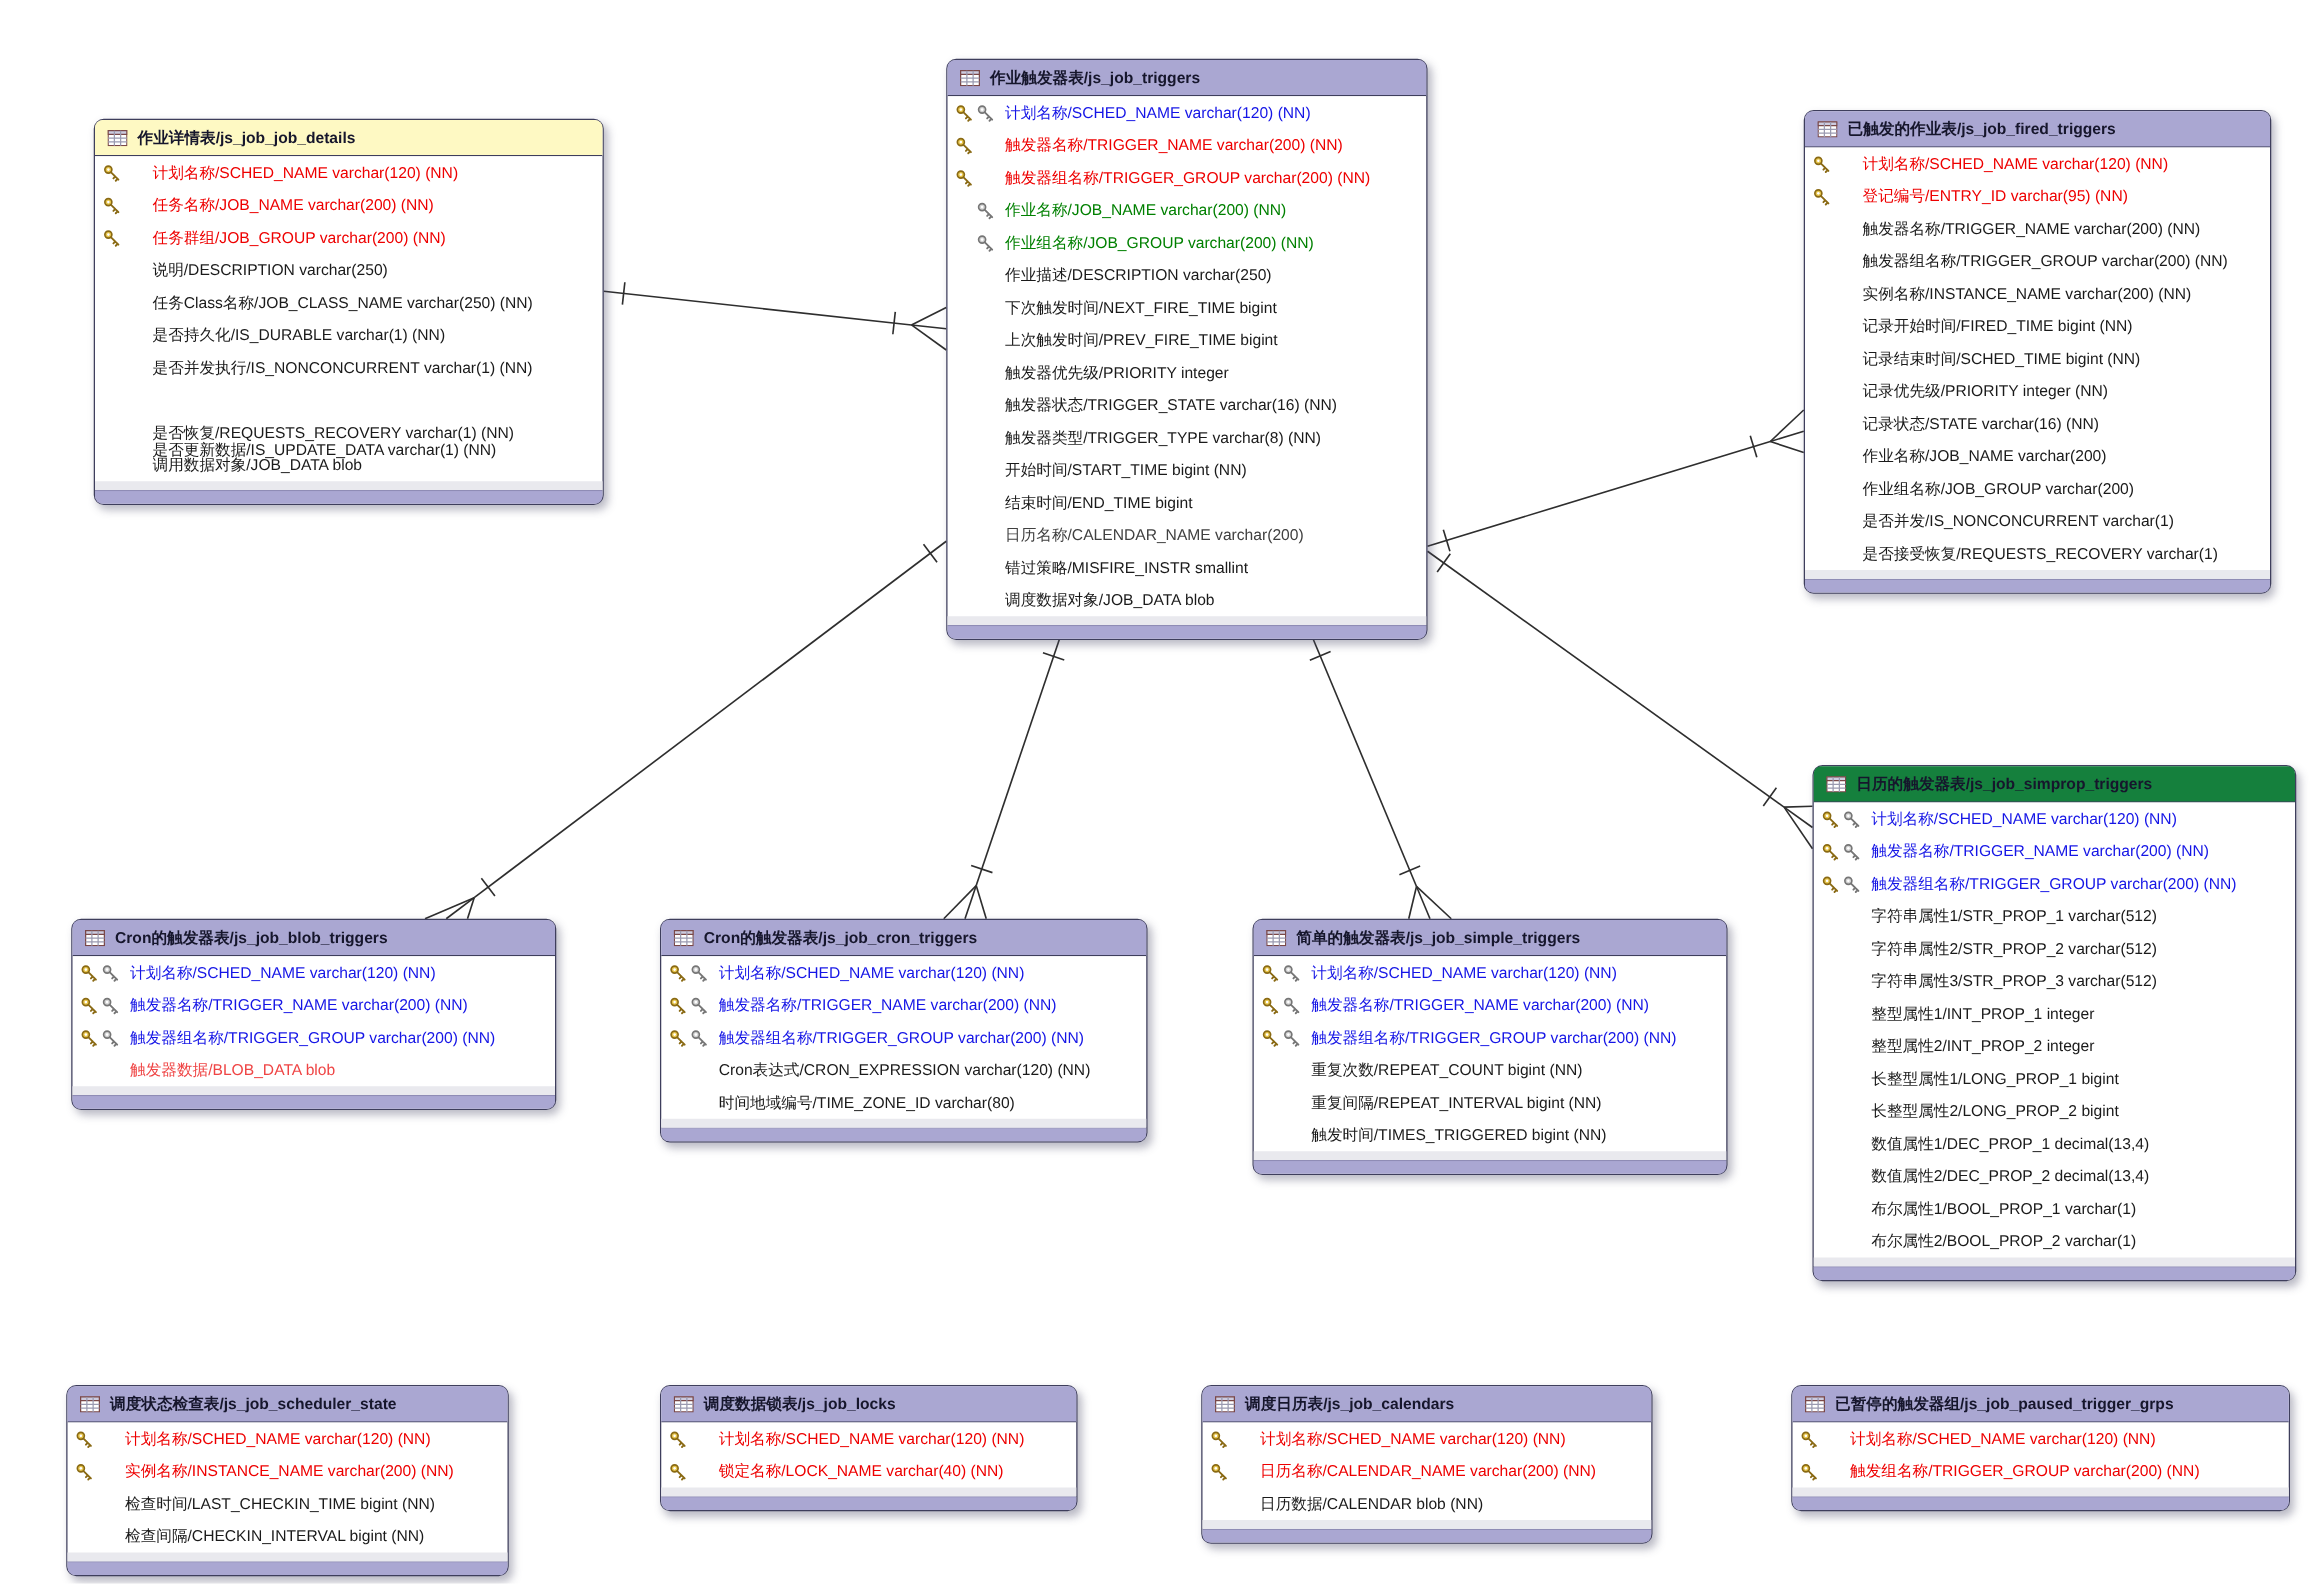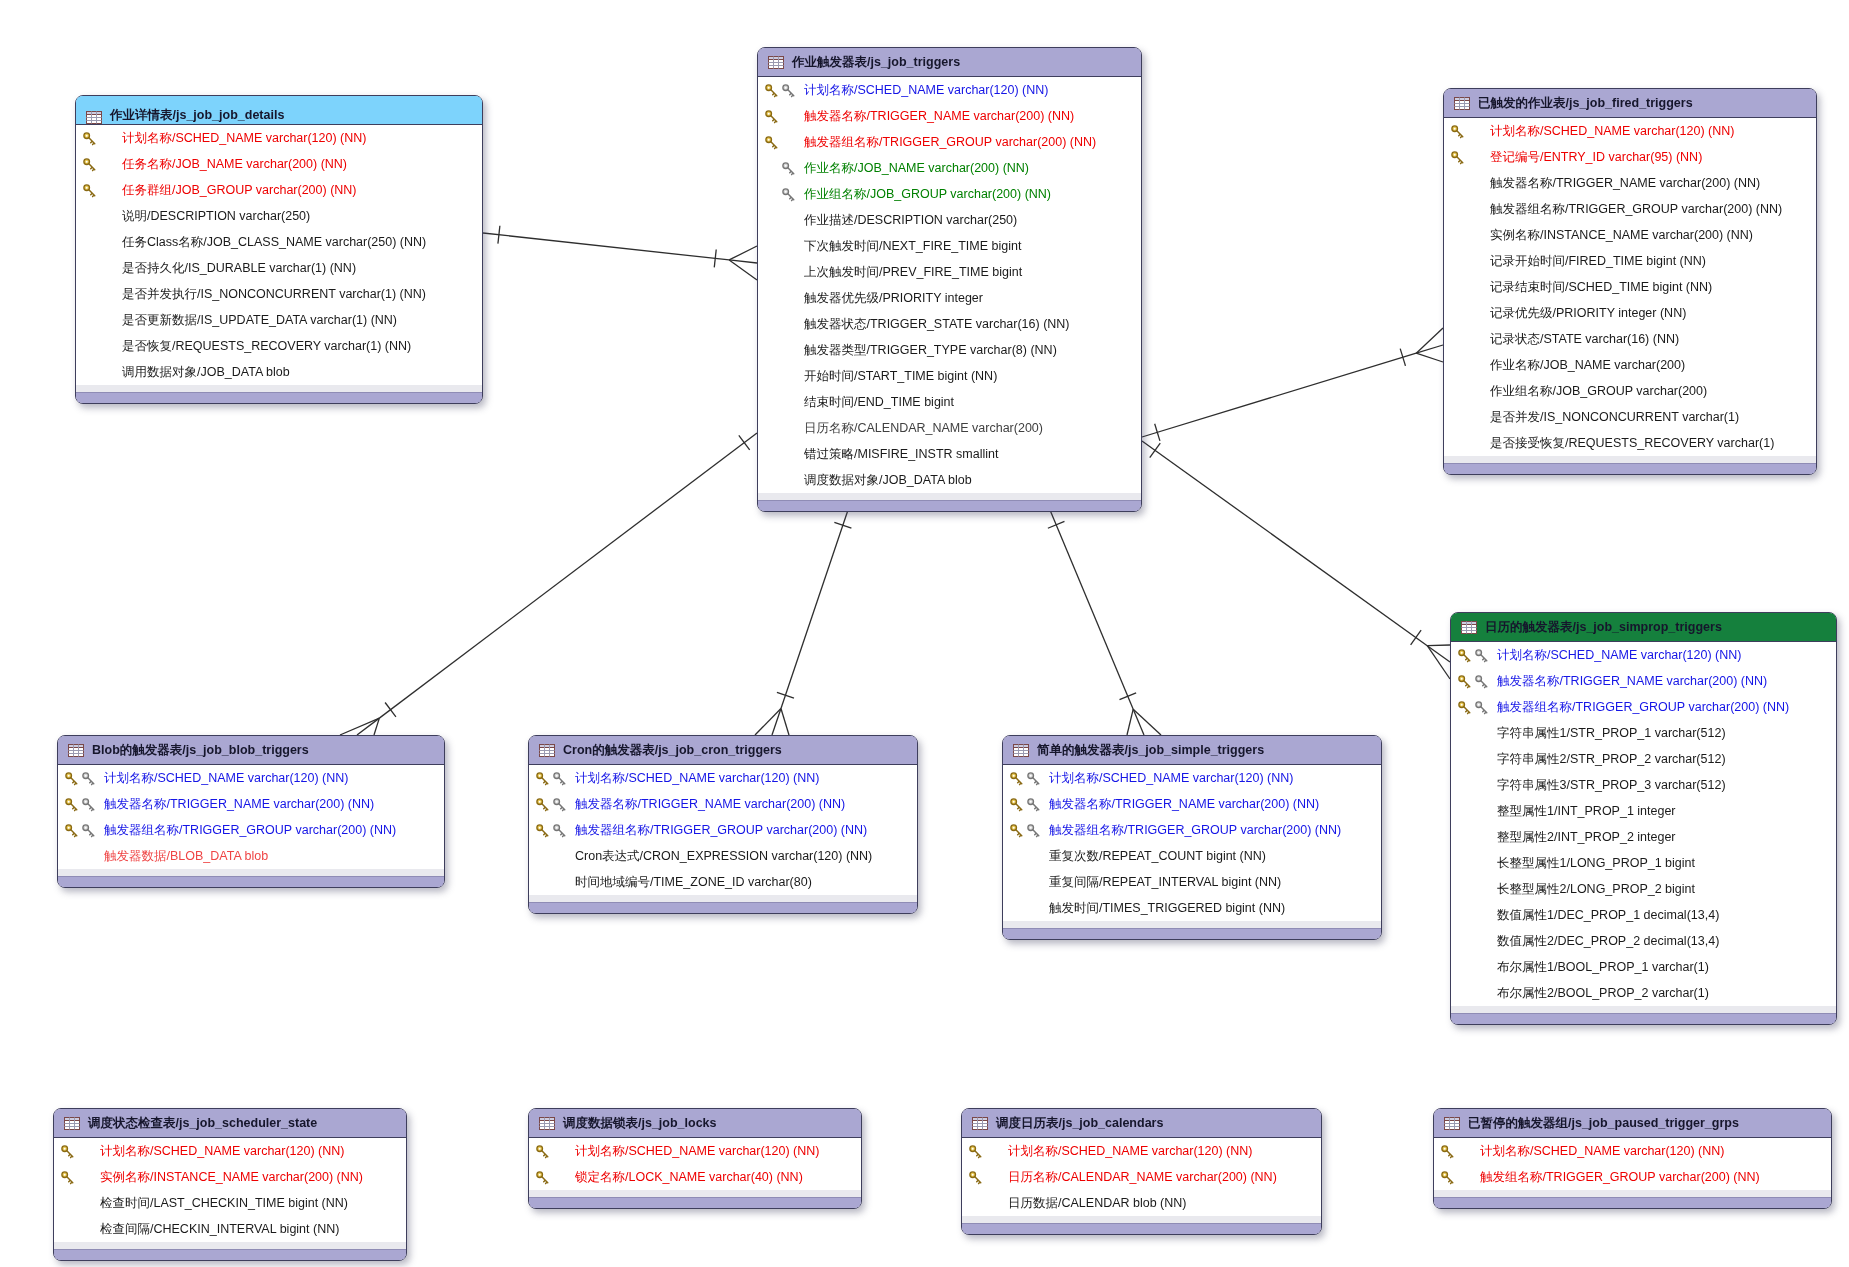--- a/index.html
+++ b/index.html
@@ -176,21 +176,21 @@
         <div class="trow">
           <span class="flabel" style="color: rgb(26, 26, 26);">错过策略/MISFIRE_INSTR smallint</span>
         </div>
         <div class="trow">
           <span class="flabel" style="color: rgb(26, 26, 26);">调度数据对象/JOB_DATA blob</span>
         </div>
         <div class="tfoot-strip" style="background: rgb(233, 233, 238);"></div>
         <div class="tfoot-bar" style="background: rgb(170, 167, 210);"></div>
       </div>
       <div class="table" style="left: 75px; top: 95px; width: 408px; border-color: rgb(62, 62, 92);">
-        <div class="thead" style="background: #7dd3fc; align-items: flex-end;">
+        <div class="thead" style="background: #fef9c3;">
           <span class="ticon">
             <svg width="16" height="13" viewBox="0 0 16 13">
               <rect x="0.5" y="0.5" width="15" height="12" fill="#ffffff" stroke="#7a4848"></rect>
               <rect x="0.5" y="0.5" width="15" height="3" fill="#cccce0" stroke="#7a4848"></rect>
               <line x1="5.5" y1="0.5" x2="5.5" y2="12.5" stroke="#9a9ab0"></line>
               <line x1="10.5" y1="0.5" x2="10.5" y2="12.5" stroke="#9a9ab0"></line>
               <line x1="0.5" y1="6.5" x2="15.5" y2="6.5" stroke="#9a9ab0"></line>
               <line x1="0.5" y1="9.5" x2="15.5" y2="9.5" stroke="#9a9ab0"></line>
             </svg>
           </span>
@@ -226,21 +226,21 @@
         <div class="trow">
           <span class="flabel" style="color: rgb(26, 26, 26);">任务Class名称/JOB_CLASS_NAME varchar(250) (NN)</span>
         </div>
         <div class="trow">
           <span class="flabel" style="color: rgb(26, 26, 26);">是否持久化/IS_DURABLE varchar(1) (NN)</span>
         </div>
         <div class="trow">
           <span class="flabel" style="color: rgb(26, 26, 26);">是否并发执行/IS_NONCONCURRENT varchar(1) (NN)</span>
         </div>
         <div class="trow">
-          <span class="flabel" style="color: rgb(26, 26, 26);">是否更新数据/IS_UPDATE_DATA varchar(1) (NN)</span>
+          <span class="flabel" style="color: rgb(26, 26, 26); margin-top: 40px;">是否更新数据/IS_UPDATE_DATA varchar(1) (NN)</span>
         </div>
         <div class="trow">
           <span class="flabel" style="color: rgb(26, 26, 26);">是否恢复/REQUESTS_RECOVERY varchar(1) (NN)</span>
         </div>
         <div class="trow">
           <span class="flabel" style="color: rgb(26, 26, 26);">调用数据对象/JOB_DATA blob</span>
         </div>
         <div class="tfoot-strip" style="background: rgb(233, 233, 238);"></div>
         <div class="tfoot-bar" style="background: rgb(170, 167, 210);"></div>
       </div>
@@ -404,21 +404,21 @@
           <span class="ticon">
             <svg width="16" height="13" viewBox="0 0 16 13">
               <rect x="0.5" y="0.5" width="15" height="12" fill="#ffffff" stroke="#7a4848"></rect>
               <rect x="0.5" y="0.5" width="15" height="3" fill="#cccce0" stroke="#7a4848"></rect>
               <line x1="5.5" y1="0.5" x2="5.5" y2="12.5" stroke="#9a9ab0"></line>
               <line x1="10.5" y1="0.5" x2="10.5" y2="12.5" stroke="#9a9ab0"></line>
               <line x1="0.5" y1="6.5" x2="15.5" y2="6.5" stroke="#9a9ab0"></line>
               <line x1="0.5" y1="9.5" x2="15.5" y2="9.5" stroke="#9a9ab0"></line>
             </svg>
           </span>
-          <span>Blob的触发器表/js_job_blob_triggers</span>
+          <span>Cron的触发器表/js_job_blob_triggers</span>
         </div>
         <div class="trow">
           <span class="kicon k1"><svg width="15" height="15" viewBox="0 0 16 16">
               <circle cx="5" cy="5" r="3" fill="#e6c44a" stroke="#8a6a14" stroke-width="1.4"></circle>
               <circle cx="5" cy="5" r="1.1" fill="#ffffff"></circle>
               <path d="M7.3 7.3 L13.6 13.6 M10.9 10.9 L9.3 12.5 M12.9 12.9 L11.3 14.5" fill="none" stroke="#8a6a14" stroke-width="1.6" stroke-linecap="round"></path>
             </svg></span>
           <span class="kicon k2"><svg width="15" height="15" viewBox="0 0 16 16">
               <circle cx="5" cy="5" r="3" fill="#d2d2d2" stroke="#767676" stroke-width="1.4"></circle>
               <circle cx="5" cy="5" r="1.1" fill="#ffffff"></circle>

